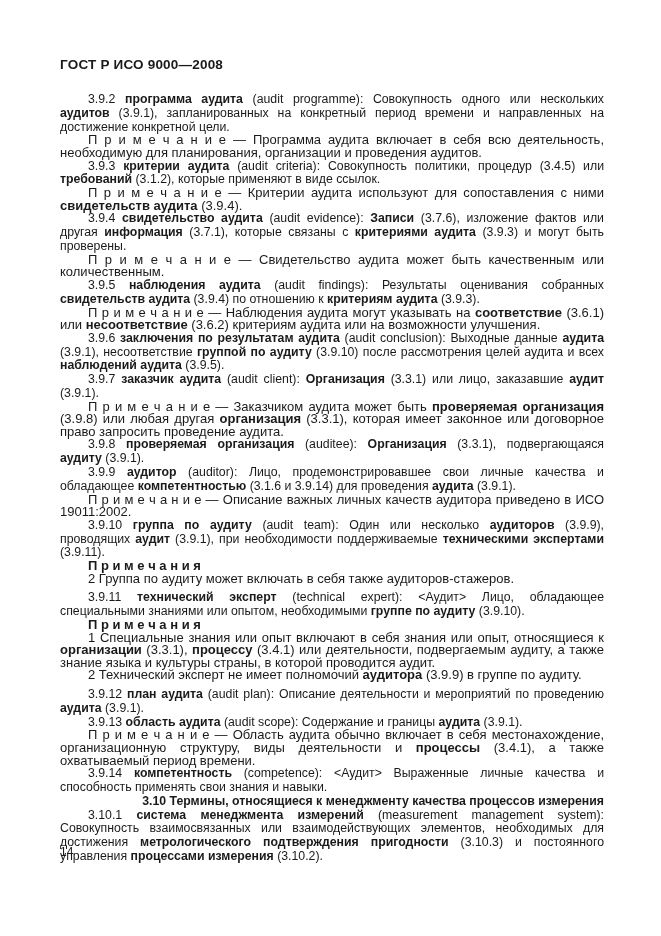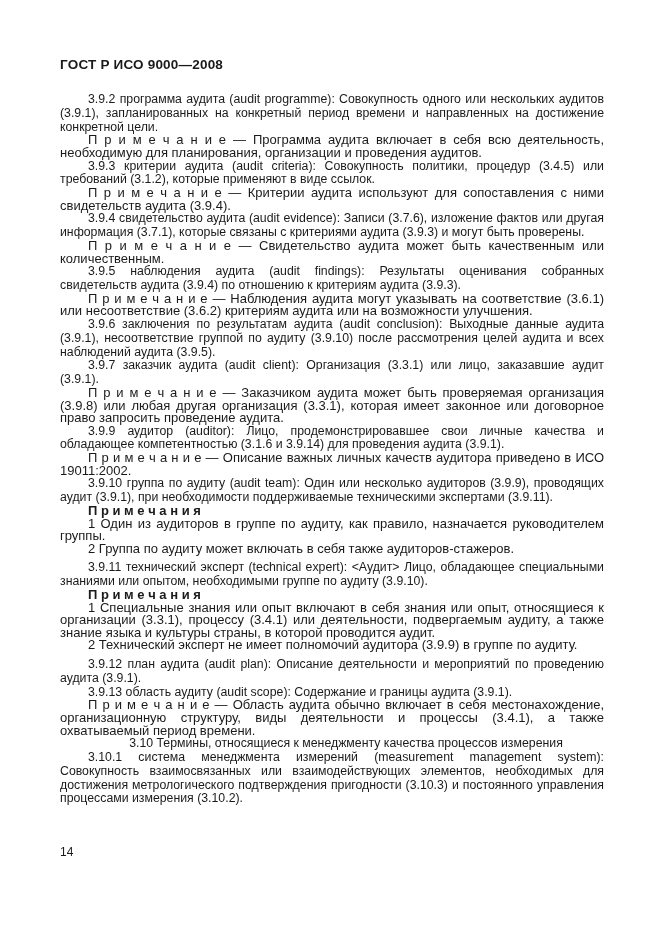--- a/index.html
+++ b/index.html
@@ -27,37 +27,37 @@
   .para-term {
     font-size: 12.3px;
     line-height: 13.8px;
     text-indent: 28px;
   }
   .para-section-head {
     font-size: 12.3px;
     line-height: 13.8px;
     text-indent: 28px;
     font-weight: bold;
-    text-align: center;
+    text-align: right;
   }
   .para-note, .para-notes-head, .para-note-item {
     font-size: 13px;
     line-height: 12.6px;
     text-indent: 28px;
   }
   .para-note { margin: 6px 0 6px 0; }
   .para-notes-head { margin-top: 6px; font-weight: bold; }
   .para-note-item + .para-term { margin-top: 6px; }
   .page-number {
     position: absolute;
     left: 60px;
     top: 845px;
     font-size: 12px;
   }
-  b { font-weight: normal; margin-top: 28px; }
+  b { font-weight: bold; margin-top: 28px; }
 </style>
 </head>
 <body>
 
 <div class="page">
   <div class="doc-header">
     <span>ГОСТ Р ИСО 9000—2008</span>
   </div>
 
   <div class="doc-body">
@@ -65,31 +65,32 @@
       <p class="para-note"><span>П р и м е ч а н и е — Программа аудита включает в себя всю деятельность, необходимую для планирования, организации и проведения аудитов.</span></p>
       <p class="para-term"><span>3.9.3 </span><b>критерии аудита</b><span> (audit criteria): Совокупность политики, процедур (3.4.5) или </span><b>требований</b><span> (3.1.2), которые применяют в виде ссылок.</span></p>
       <p class="para-note"><span>П р и м е ч а н и е — Критерии аудита используют для сопоставления с ними </span><b>свидетельств аудита</b><span> (3.9.4).</span></p>
       <p class="para-term"><span>3.9.4 </span><b>свидетельство аудита</b><span> (audit evidence): </span><b>Записи</b><span> (3.7.6), изложение фактов или другая </span><b>информация</b><span> (3.7.1), которые связаны с </span><b>критериями аудита</b><span> (3.9.3) и могут быть проверены.</span></p>
       <p class="para-note"><span>П р и м е ч а н и е — Свидетельство аудита может быть качественным или количественным.</span></p>
       <p class="para-term"><span>3.9.5 </span><b>наблюдения аудита</b><span> (audit findings): Результаты оценивания собранных </span><b>свидетельств аудита</b><span> (3.9.4) по отношению к </span><b>критериям аудита</b><span> (3.9.3).</span></p>
       <p class="para-note"><span>П р и м е ч а н и е — Наблюдения аудита могут указывать на </span><b>соответствие</b><span> (3.6.1) или </span><b>несоответствие</b><span> (3.6.2) критериям аудита или на возможности улучшения.</span></p>
       <p class="para-term"><span>3.9.6 </span><b>заключения по результатам аудита</b><span> (audit conclusion): Выходные данные </span><b>аудита</b><span> (3.9.1), несоответствие </span><b>группой по аудиту</b><span> (3.9.10) после рассмотрения целей аудита и всех </span><b>наблюдений аудита</b><span> (3.9.5).</span></p>
       <p class="para-term"><span>3.9.7 </span><b>заказчик аудита</b><span> (audit client): </span><b>Организация</b><span> (3.3.1) или лицо, заказавшие </span><b>аудит</b><span> (3.9.1).</span></p>
       <p class="para-note"><span>П р и м е ч а н и е — Заказчиком аудита может быть </span><b>проверяемая организация</b><span> (3.9.8) или любая другая </span><b>организация</b><span> (3.3.1), которая имеет законное или договорное право запросить проведение аудита.</span></p>
+      <p class="para-term"><span>3.9.8 </span><b>проверяемая организация</b><span> (auditee): </span><b>Организация</b><span> (3.3.1), подвергающаяся </span><b>аудиту</b><span> (3.9.1).</span></p>
       <p class="para-term"><span>3.9.9 </span><b>аудитор</b><span> (auditor): Лицо, продемонстрировавшее свои личные качества и обладающее </span><b>компетентностью</b><span> (3.1.6 и 3.9.14) для проведения </span><b>аудита</b><span> (3.9.1).</span></p>
       <p class="para-note"><span>П р и м е ч а н и е — Описание важных личных качеств аудитора приведено в ИСО 19011:2002.</span></p>
       <p class="para-term"><span>3.9.10 </span><b>группа по аудиту</b><span> (audit team): Один или несколько </span><b>аудиторов</b><span> (3.9.9), проводящих </span><b>аудит</b><span> (3.9.1), при необходимости поддерживаемые </span><b>техническими экспертами</b><span> (3.9.11).</span></p>
       <p class="para-notes-head"><span>П р и м е ч а н и я</span></p>
-      <p class="para-note-item"><span>1 Один из аудиторов в группе по аудиту, как правило, назначается руководителем группы.</span></p>
       <p class="para-note-item"><span>2 Группа по аудиту может включать в себя также аудиторов-стажеров.</span></p>
       <p class="para-term"><span>3.9.11 </span><b>технический эксперт</b><span> (technical expert): &lt;Аудит&gt; Лицо, обладающее специальными знаниями или опытом, необходимыми </span><b>группе по аудиту</b><span> (3.9.10).</span></p>
       <p class="para-notes-head"><span>П р и м е ч а н и я</span></p>
       <p class="para-note-item"><span>1 Специальные знания или опыт включают в себя знания или опыт, относящиеся к </span><b>организации</b><span> (3.3.1), </span><b>процессу</b><span> (3.4.1) или деятельности, подвергаемым аудиту, а также знание языка и культуры страны, в которой проводится аудит.</span></p>
       <p class="para-note-item"><span>2 Технический эксперт не имеет полномочий </span><b>аудитора</b><span> (3.9.9) в группе по аудиту.</span></p>
       <p class="para-term"><span>3.9.12 </span><b>план аудита</b><span> (audit plan): Описание деятельности и мероприятий по проведению </span><b>аудита</b><span> (3.9.1).</span></p>
-      <p class="para-term"><span>3.9.13 </span><b>область аудиту</b><span> (audit scope): Содержание и границы </span><b>аудита</b><span> (3.9.1).</span></p>
+      <p class="para-term"><span>3.9.13 </span><b>область аудита</b><span> (audit scope): Содержание и границы </span><b>аудита</b><span> (3.9.1).</span></p>
       <p class="para-note"><span>П р и м е ч а н и е — Область аудита обычно включает в себя местонахождение, организационную структуру, виды деятельности и </span><b>процессы</b><span> (3.4.1), а также охватываемый период времени.</span></p>
+      <p class="para-term"><span>3.9.14 </span><b>компетентность</b><span> (competence): &lt;Аудит&gt; Выраженные личные качества и способность применять свои знания и навыки.</span></p>
       <p class="para-section-head"><b>3.10 Термины, относящиеся к менеджменту качества процессов измерения</b></p>
       <p class="para-term"><span>3.10.1 </span><b>система менеджмента измерений</b><span> (measurement management system): Совокупность взаимосвязанных или взаимодействующих элементов, необходимых для достижения </span><b>метрологического подтверждения пригодности</b><span> (3.10.3) и постоянного управления </span><b>процессами измерения</b><span> (3.10.2).</span></p>
     </div>
 
   <div class="page-number">14</div>
 </div>
 
 </body></html>

